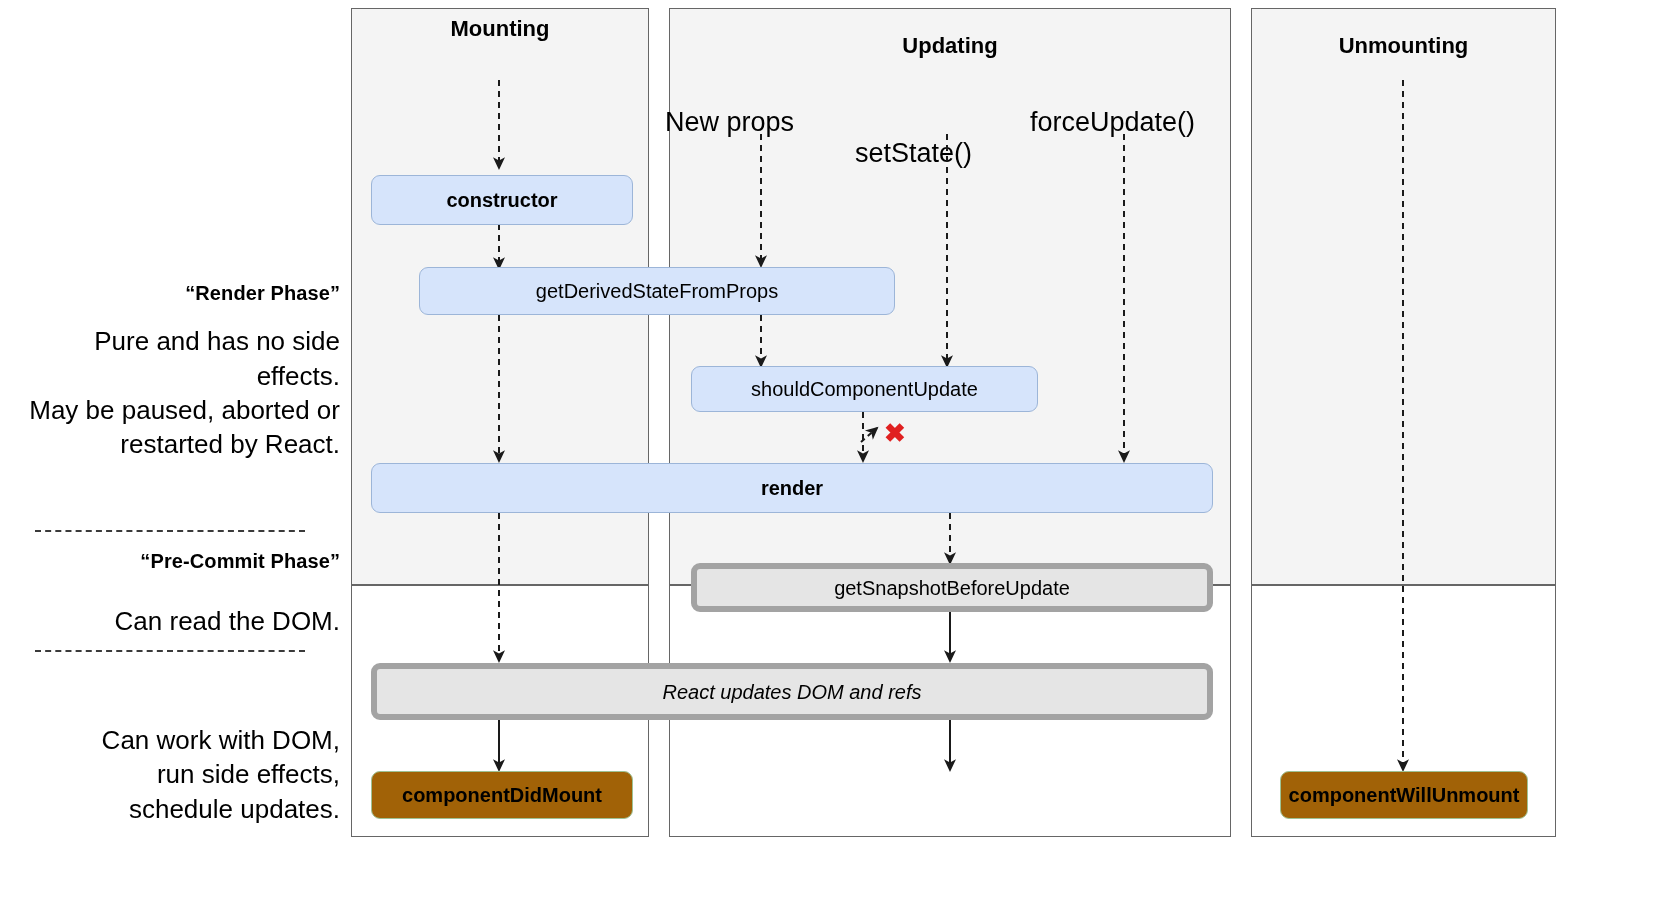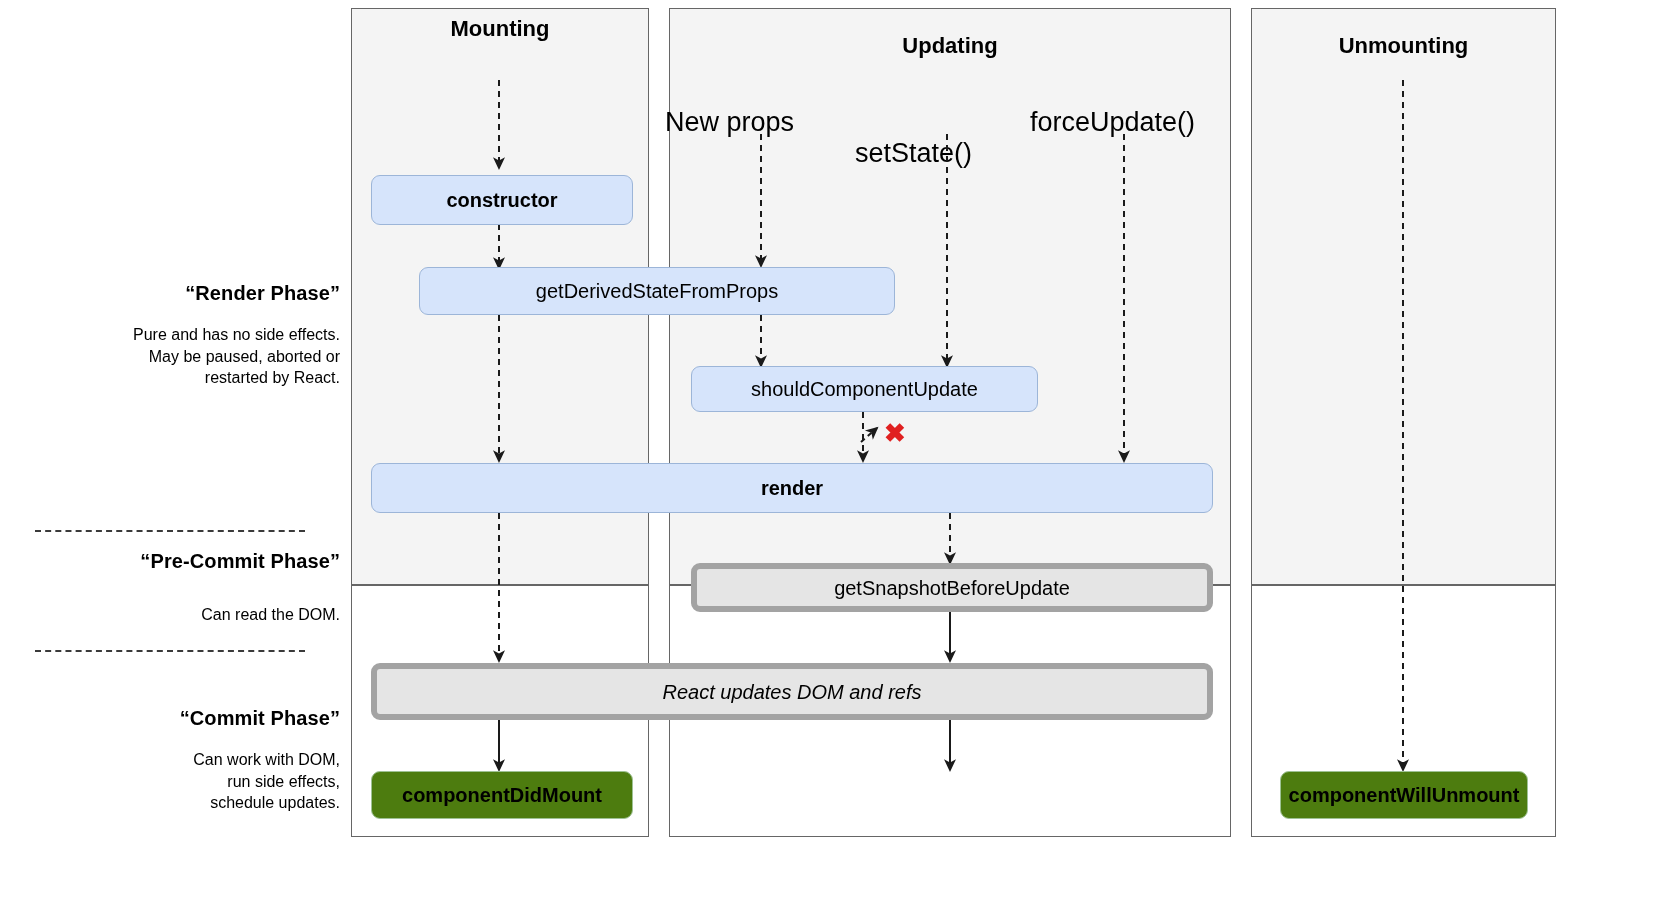--- a/index.html
+++ b/index.html
@@ -24,21 +24,21 @@
     position: absolute;
     text-align: right;
     line-height: 1.32;
   }
   .legend-title {
     font-weight: bold;
     font-size: 20px;
     letter-spacing: 0.1px;
   }
   .legend-body {
-    font-size: 16px;
+    font-size: 26px;
     margin-top: 18px;
   }
   .legend-divider {
     position: absolute;
     border-top: 2px dashed #3a3a3a;
     height: 0;
   }
 
   
   .col-frame {
@@ -81,21 +81,21 @@
   }
   .node.blue {
     background: #d6e4fb;
     border: 1px solid #9cb5d8;
   }
   .node.yellow {
     background: #e5e5e5;
     border: 6px solid #a3a3a3;
   }
   .node.green {
-    background: #4d7c0f;
+    background: #a16207;
     border: 1px solid #9ec294;
   }
   .node.bold { font-weight: bold; }
   .node.italic { font-style: italic; }
 
   
   #arrows {
     position: absolute;
     left: 0; top: 0;
     width: 1674px;
@@ -143,21 +143,20 @@
   <div class="legend-divider" style="left:35px; top:530px; width:270px;"></div>
 
   <div class="legend-block" style="left:10px; top:548px; width:330px;">
     <div class="legend-title">“Pre-Commit Phase”</div>
     <div class="legend-body" style="white-space: pre-line; margin-top: 30px;">Can read the DOM.</div>
   </div>
 
   <div class="legend-divider" style="left:35px; top:650px; width:270px;"></div>
 
   <div class="legend-block" style="left:10px; top:705px; width:330px;">
-    <div class="legend-title">“Commit Phase”</div>
     <div class="legend-body" style="white-space: pre-line;">Can work with DOM,
 run side effects,
 schedule updates.</div>
   </div>
 
   <svg id="arrows" viewBox="0 0 1674 917" xmlns="http://www.w3.org/2000/svg">
     <defs>
       <marker id="ah" markerWidth="10" markerHeight="10" refX="6" refY="3.4" orient="auto" markerUnits="strokeWidth">
         <path d="M0.6,0.4 L7,3.4 L0.6,6.4 L2.3,3.4 Z" fill="#1a1a1a"></path>
       </marker>

